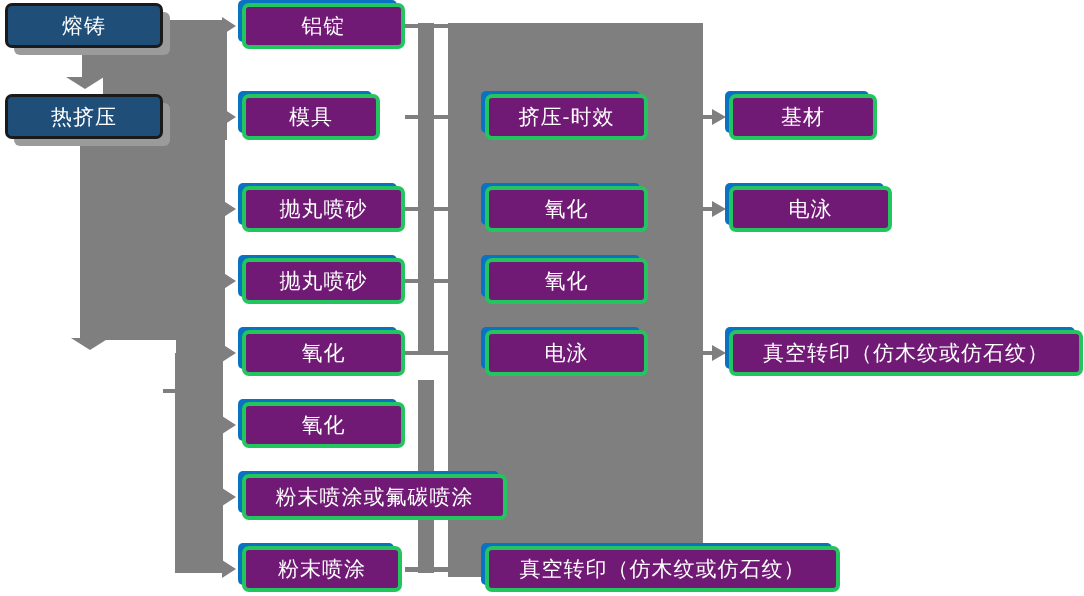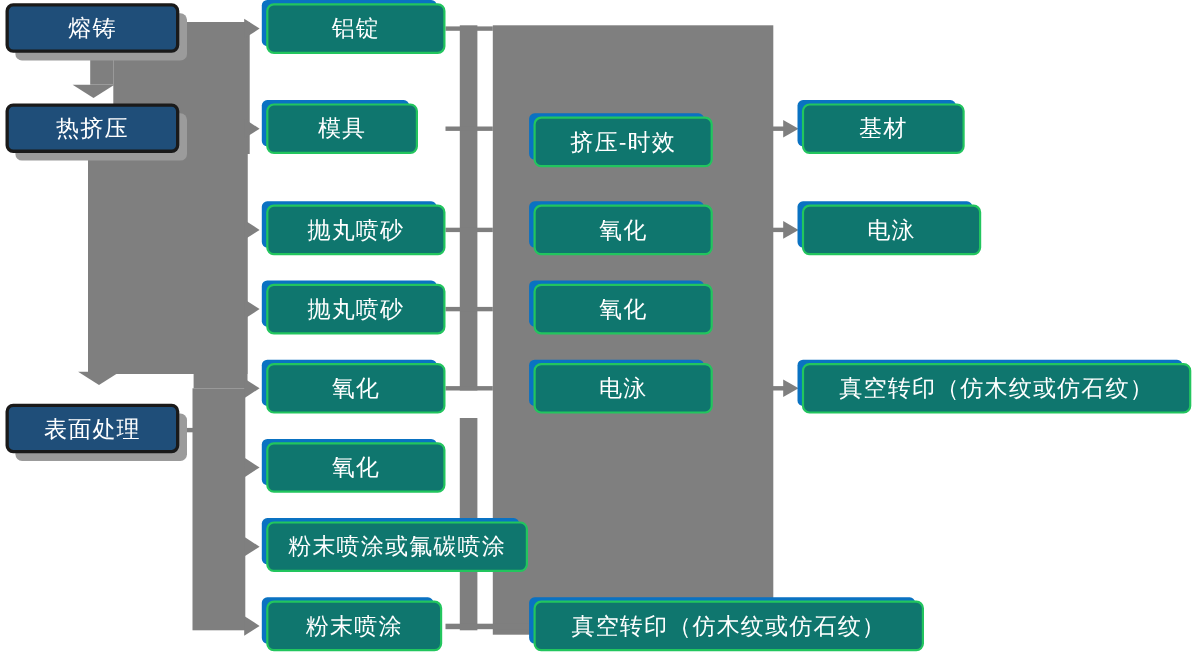--- a/index.html
+++ b/index.html
@@ -36,22 +36,22 @@
     display:flex;align-items:center;justify-content:center;
     color:#ffffff;font-size:21px;letter-spacing:1px;
     border-radius:7px;box-sizing:border-box;white-space:nowrap;
   }
   .node.dark{
     background:#1F4E79;
     border:3px solid #1a1a1a;
     box-shadow:8px 8px 0 -1px #9B9B9B;
   }
   .node.light{
-    background:#0f766e;
-    border:2px solid #22c55e;
+    background:#701a75;
+    border:4px solid #22c55e;
     box-shadow:-6px -5px 0 -2px #0a72c2;
   }
 </style>
 </head>
 <body>
 
 <div id="canvas">
 
   <div class="conn" style="left:103px;top:20px;width:124px;height:120px;"></div>
   <div class="conn" style="left:80px;top:140px;width:145px;height:200px;"></div>
@@ -84,32 +84,31 @@
 
   <div class="conn" style="left:702px;top:115px;width:11px;height:4px;"></div>
   <div class="arrow-right small" style="left:712px;top:109px;"></div>
   <div class="conn" style="left:702px;top:207px;width:11px;height:4px;"></div>
   <div class="arrow-right small" style="left:712px;top:201px;"></div>
   <div class="conn" style="left:702px;top:351px;width:11px;height:4px;"></div>
   <div class="arrow-right small" style="left:712px;top:345px;"></div>
 
   <div class="node dark" style="left:5px;top:3px;width:158px;height:45px;">熔铸</div>
   <div class="node dark" style="left:5px;top:94px;width:158px;height:45px;">热挤压</div>
-  <div class="node dark" style="left:5px;top:367px;width:158px;height:45px;">表面处理</div>
 
   <div class="node light" style="left:242px;top:3px;width:163px;">铝锭</div>
   <div class="node light" style="left:242px;top:94px;width:138px;">模具</div>
   <div class="node light" style="left:242px;top:186px;width:163px;">抛丸喷砂</div>
   <div class="node light" style="left:242px;top:258px;width:163px;">抛丸喷砂</div>
   <div class="node light" style="left:242px;top:330px;width:163px;">氧化</div>
   <div class="node light" style="left:242px;top:402px;width:163px;">氧化</div>
-  <div class="node light" style="left:242px;top:474px;width:238px;">粉末喷涂或氟碳喷涂</div>
+  <div class="node light" style="left:242px;top:474px;width:265px;">粉末喷涂或氟碳喷涂</div>
   <div class="node light" style="left:242px;top:546px;width:160px;">粉末喷涂</div>
 
-  <div class="node light" style="left:485px;top:94px;width:163px;margin-top:12px;">挤压-时效</div>
+  <div class="node light" style="left:485px;top:94px;width:163px;">挤压-时效</div>
   <div class="node light" style="left:485px;top:186px;width:163px;">氧化</div>
   <div class="node light" style="left:485px;top:258px;width:163px;">氧化</div>
   <div class="node light" style="left:485px;top:330px;width:163px;">电泳</div>
   <div class="node light" style="left:485px;top:546px;width:355px;">真空转印（仿木纹或仿石纹）</div>
 
   <div class="node light" style="left:729px;top:94px;width:148px;">基材</div>
   <div class="node light" style="left:729px;top:186px;width:163px;">电泳</div>
   <div class="node light" style="left:729px;top:330px;width:354px;">真空转印（仿木纹或仿石纹）</div>
 
 </div>

